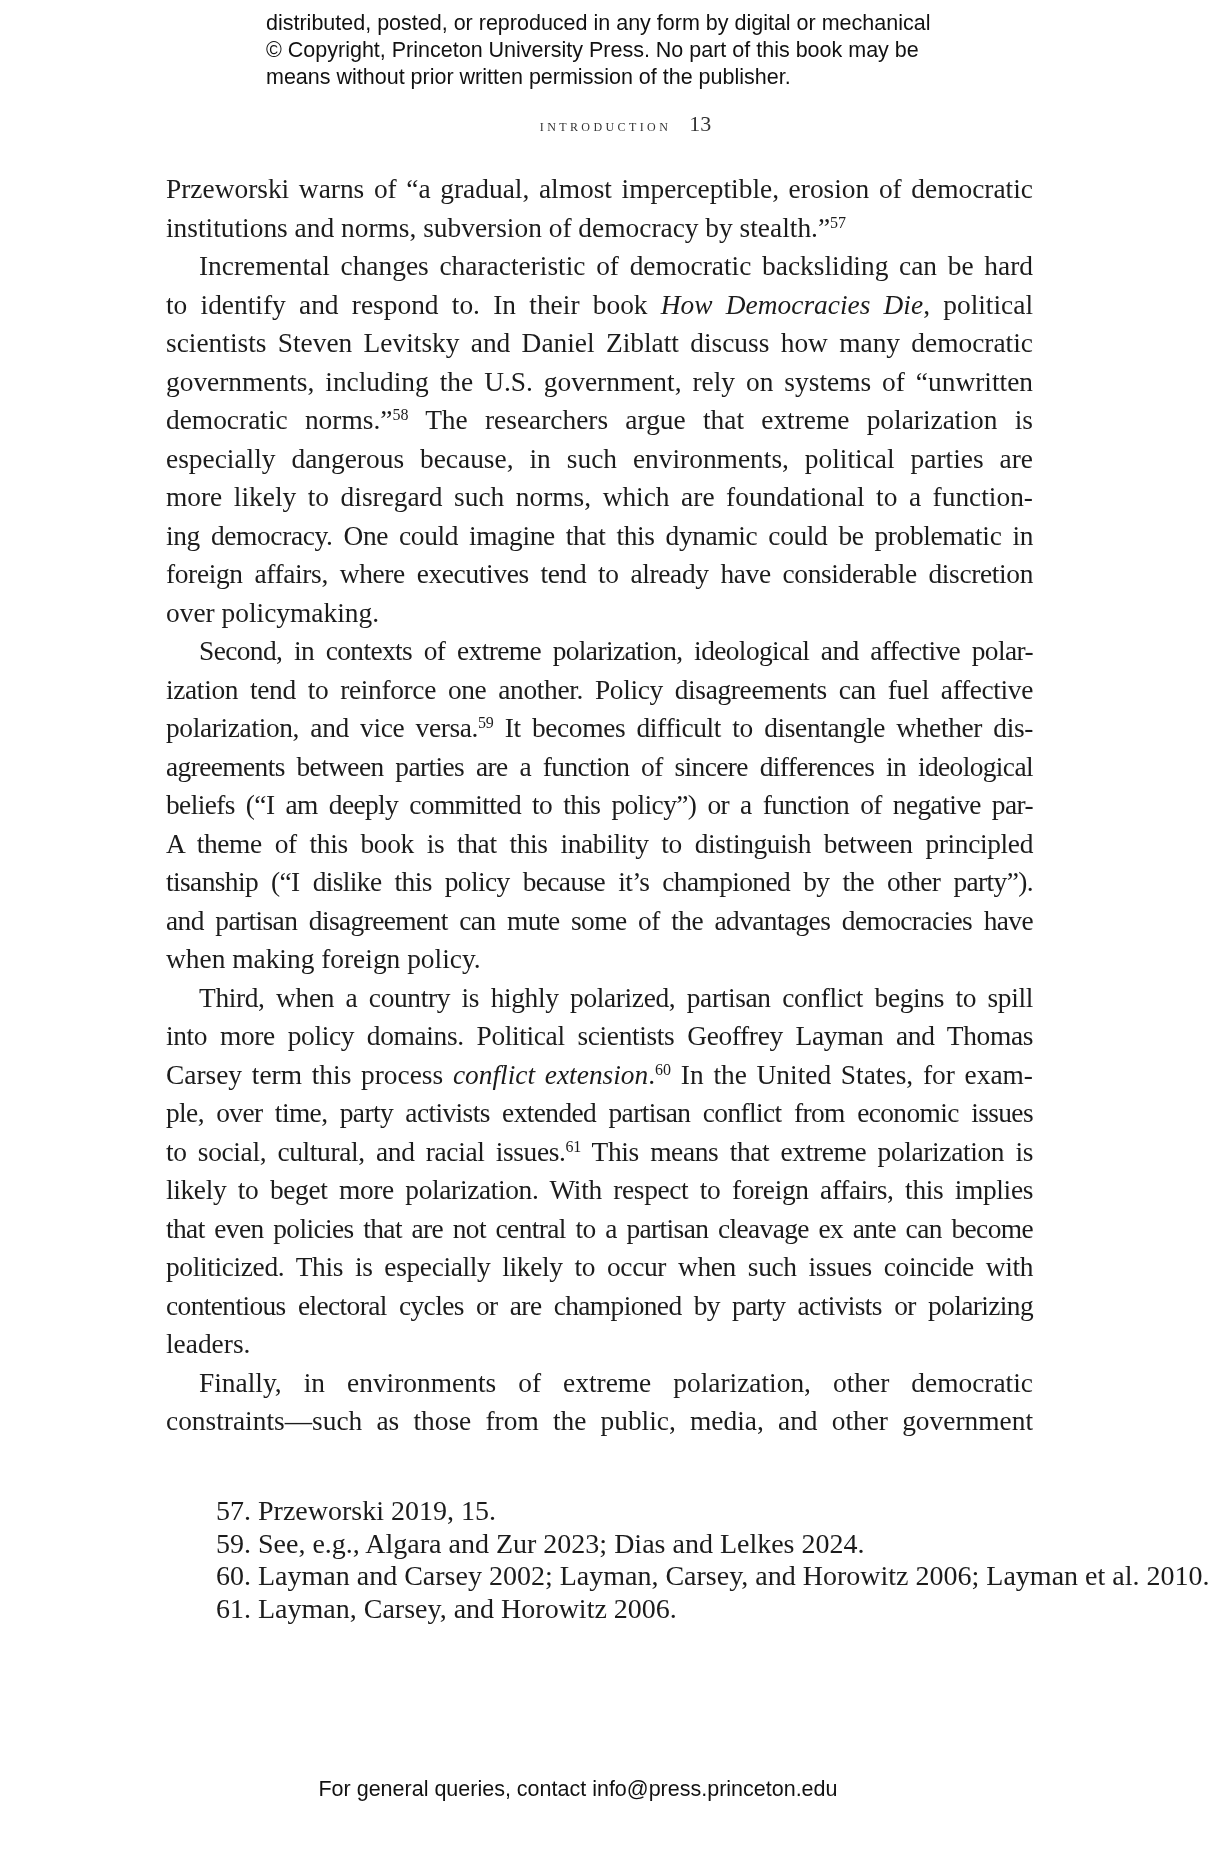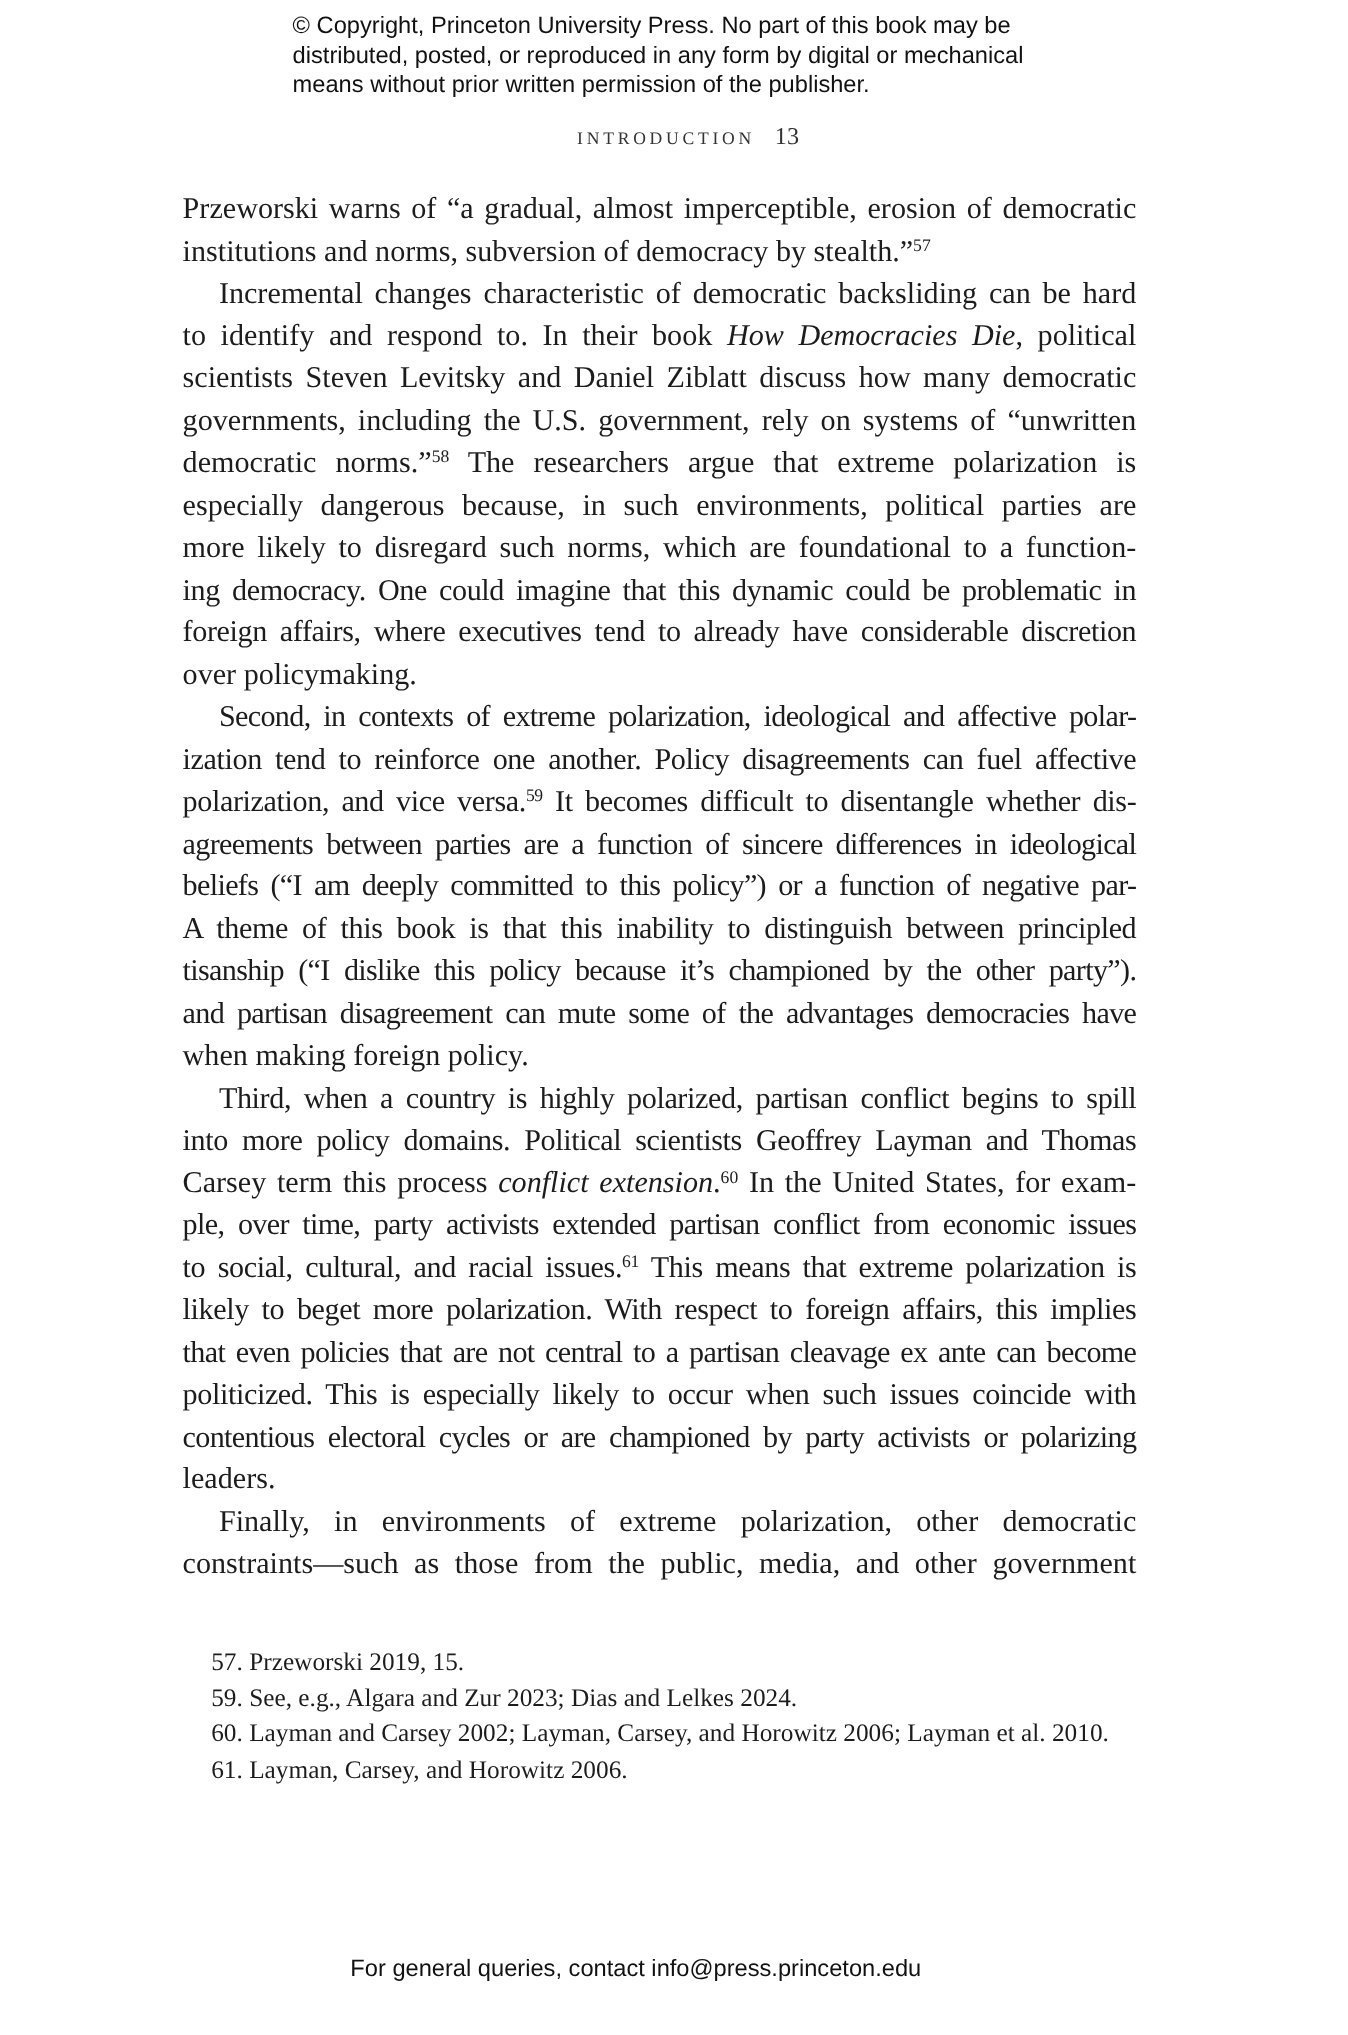--- a/index.html
+++ b/index.html
@@ -6,50 +6,50 @@
   body { width: 1225px; height: 1850px; position: relative; overflow: hidden; color: #1c1c1c; }
   .copyright {
     position: absolute; left: 266px; top: 10px; width: 720px;
     font-family: "Liberation Sans", sans-serif; font-size: 21.5px; line-height: 27px; color: #111;
   }
   .copyright div { white-space: nowrap; }
   .running-head {
     position: absolute; left: 0; top: 111px; width: 1225px; text-align: center;
     font-family: "Liberation Serif", serif; color: #333;
   }
-  .running-head .label { font-size: 16px; letter-spacing: 3.4px; margin-left: 26px; }
+  .running-head .label { font-size: 12px; letter-spacing: 3.4px; margin-left: 26px; }
   .running-head .num { font-size: 22px; margin-left: 18px; }
   .body-text {
     position: absolute; left: 166px; top: 170px; width: 867px;
     font-family: "Liberation Serif", serif; font-size: 27.4px; line-height: 38.5px; color: #1c1c1c;
   }
   .line { display: block; text-align: justify; text-align-last: justify; white-space: nowrap; height: 38.5px; overflow: visible; }
   .line.last { text-align-last: left; }
   .line.indent { padding-left: 33px; }
   .line.tight { letter-spacing: -0.35px; word-spacing: -1px; }
   .line.tighter { letter-spacing: -0.6px; word-spacing: -1.5px; }
   sup.fn { font-size: 16px; line-height: 0; vertical-align: 9px; }
   em { font-style: italic; }
   .footnotes {
-    position: absolute; left: 192px; top: 1495px; width: 830px;
-    font-family: "Liberation Serif", serif; font-size: 23px; line-height: 32.5px; color: #1c1c1c;
+    position: absolute; left: 216px; top: 1495px; width: 830px;
+    font-family: "Liberation Serif", serif; font-size: 28px; line-height: 32.5px; color: #1c1c1c;
   }
   .footnotes div { white-space: nowrap; }
   .footer {
     position: absolute; left: 0; top: 1777px; width: 1135px; text-align: center;
     font-family: "Liberation Sans", sans-serif; font-size: 21.5px; color: #111;
     padding-left: 21px; box-sizing: border-box;
   }
 </style>
 </head>
 <body>
 
 <div class="copyright">
+  <div>distributed, posted, or reproduced in any form by digital or mechanical</div>
   <div>© Copyright, Princeton University Press. No part of this book may be</div>
-  <div>distributed, posted, or reproduced in any form by digital or mechanical</div>
   <div>means without prior written permission of the publisher.</div>
 </div>
 
 <div class="running-head">
   <span class="label">INTRODUCTION</span><span class="num">13</span>
 </div>
 
 <div class="body-text">
 
   <span class="line">Przeworski warns of “a gradual, almost imperceptible, erosion of democratic</span>

